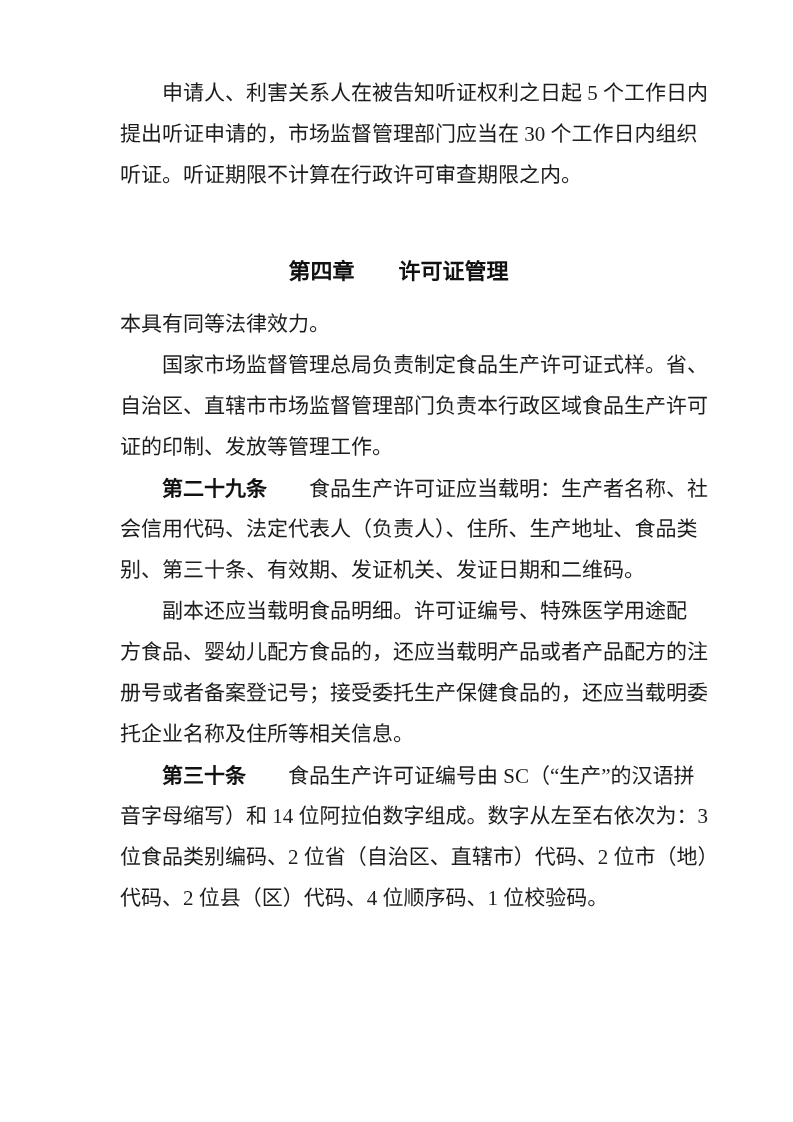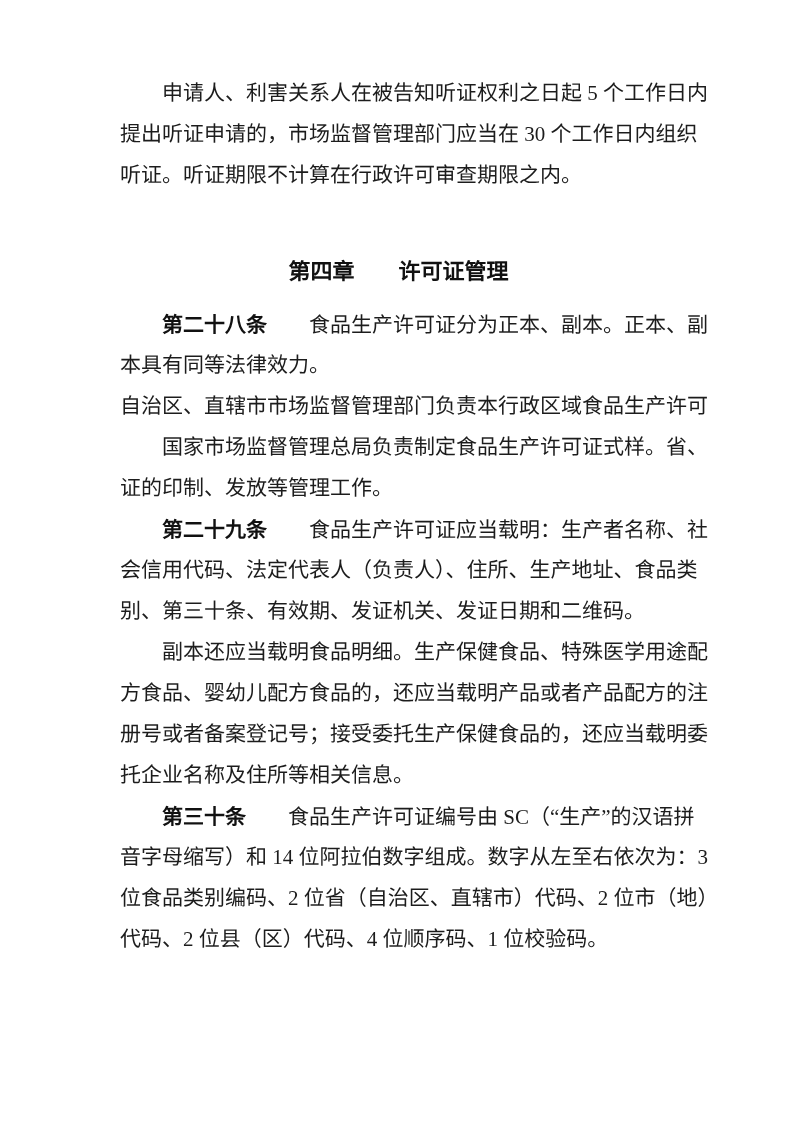--- a/index.html
+++ b/index.html
@@ -65,38 +65,37 @@
     <div class="line first">申请人、利害关系人在被告知听证权利之日起 5 个工作日内</div>
     <div class="line">提出听证申请的，市场监督管理部门应当在 30 个工作日内组织</div>
     <div class="line last">听证。听证期限不计算在行政许可审查期限之内。</div>
   </div>
 
   <div class="chapter">第四章　　许可证管理</div>
 
   <div>
 
     <div class="para">
-      <div class="line first"><b class="label">第二十八条</b><span>食品生产许可证分为正本、副本。正本、副</span></div>
       <div class="line last">本具有同等法律效力。</div>
     </div>
 
     <div class="para">
+      <div class="line first">国家市场监督管理总局负责制定食品生产许可证式样。省、</div>
       <div class="line">自治区、直辖市市场监督管理部门负责本行政区域食品生产许可</div>
-      <div class="line first">国家市场监督管理总局负责制定食品生产许可证式样。省、</div>
       <div class="line last">证的印制、发放等管理工作。</div>
     </div>
 
     <div class="para">
       <div class="line first"><b class="label">第二十九条</b><span>食品生产许可证应当载明：生产者名称、社</span></div>
       <div class="line">会信用代码、法定代表人（负责人）、住所、生产地址、食品类</div>
       <div class="line last">别、第三十条、有效期、发证机关、发证日期和二维码。</div>
     </div>
 
     <div class="para">
-      <div class="line first">副本还应当载明食品明细。生产保健食品、特殊医学用途配</div>
+      <div class="line first">副本还应当载明食品明细。许可证编号、特殊医学用途配</div>
       <div class="line">方食品、婴幼儿配方食品的，还应当载明产品或者产品配方的注</div>
       <div class="line">册号或者备案登记号；接受委托生产保健食品的，还应当载明委</div>
       <div class="line last">托企业名称及住所等相关信息。</div>
     </div>
 
     <div class="para">
       <div class="line first"><b class="label">第三十条</b><span>食品生产许可证编号由 SC（“生产”的汉语拼</span></div>
       <div class="line">音字母缩写）和 14 位阿拉伯数字组成。数字从左至右依次为：3</div>
       <div class="line">位食品类别编码、2 位省（自治区、直辖市）代码、2 位市（地）</div>
       <div class="line last">代码、2 位县（区）代码、4 位顺序码、1 位校验码。</div>

